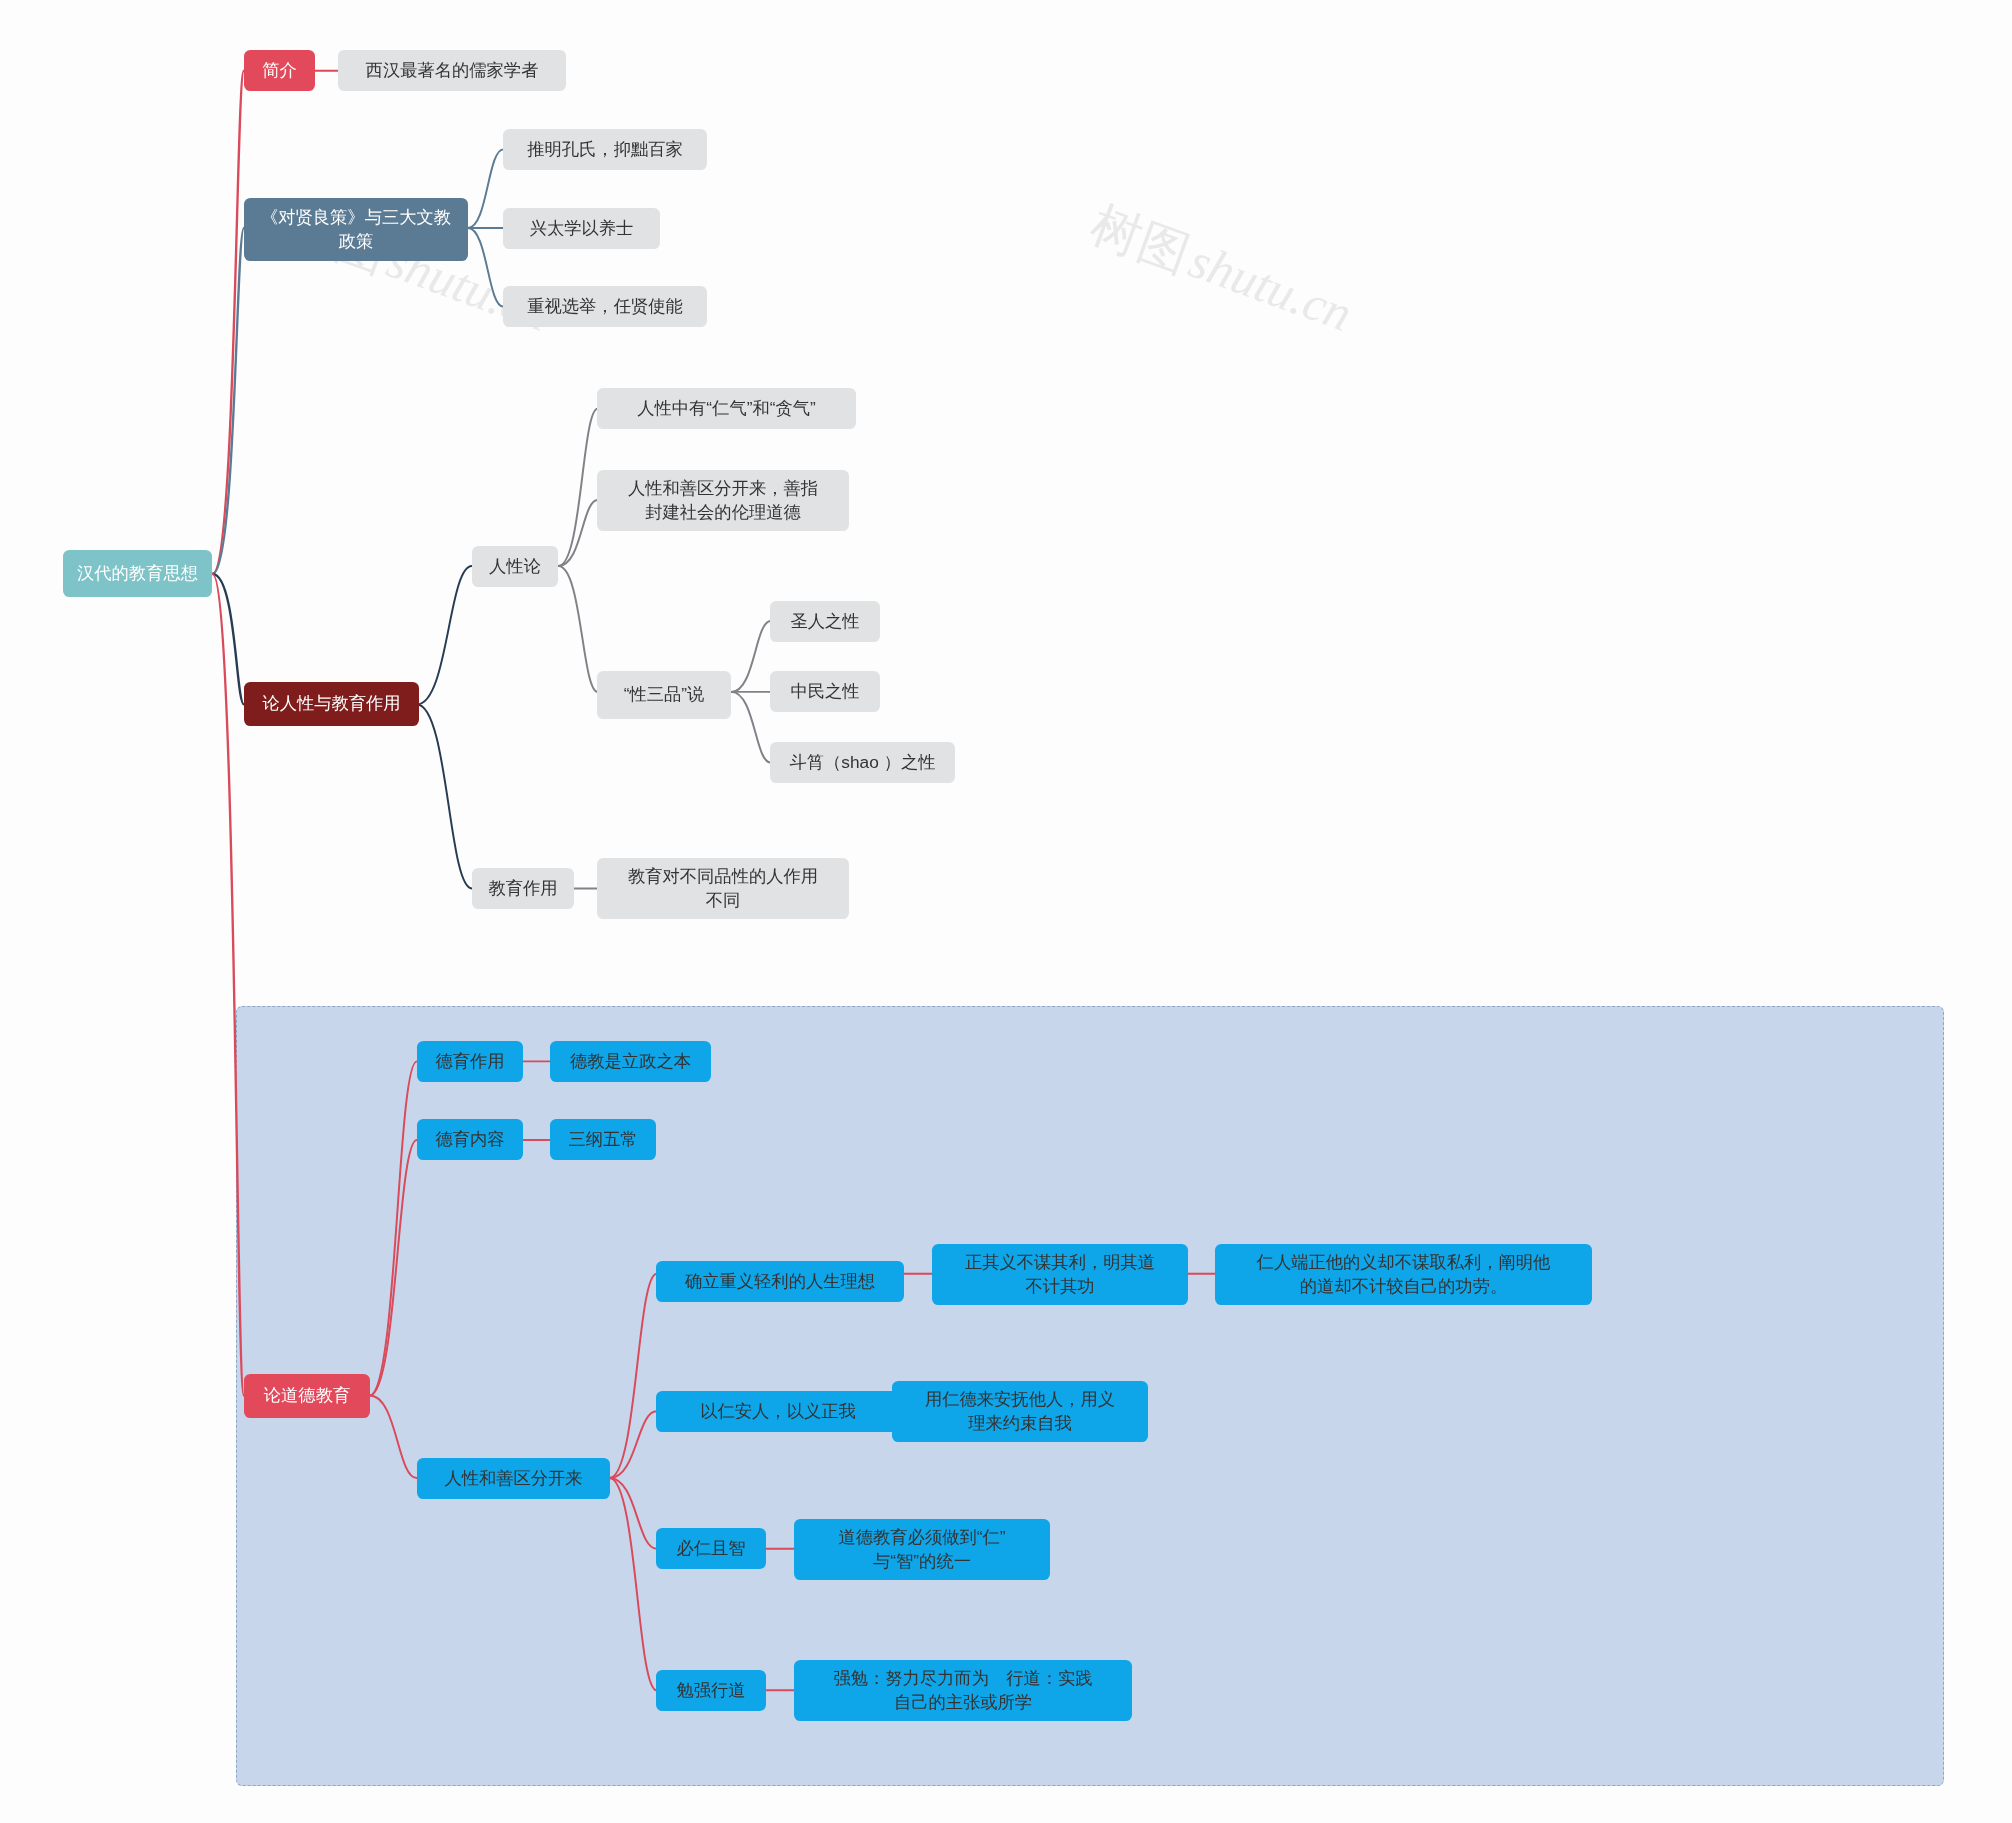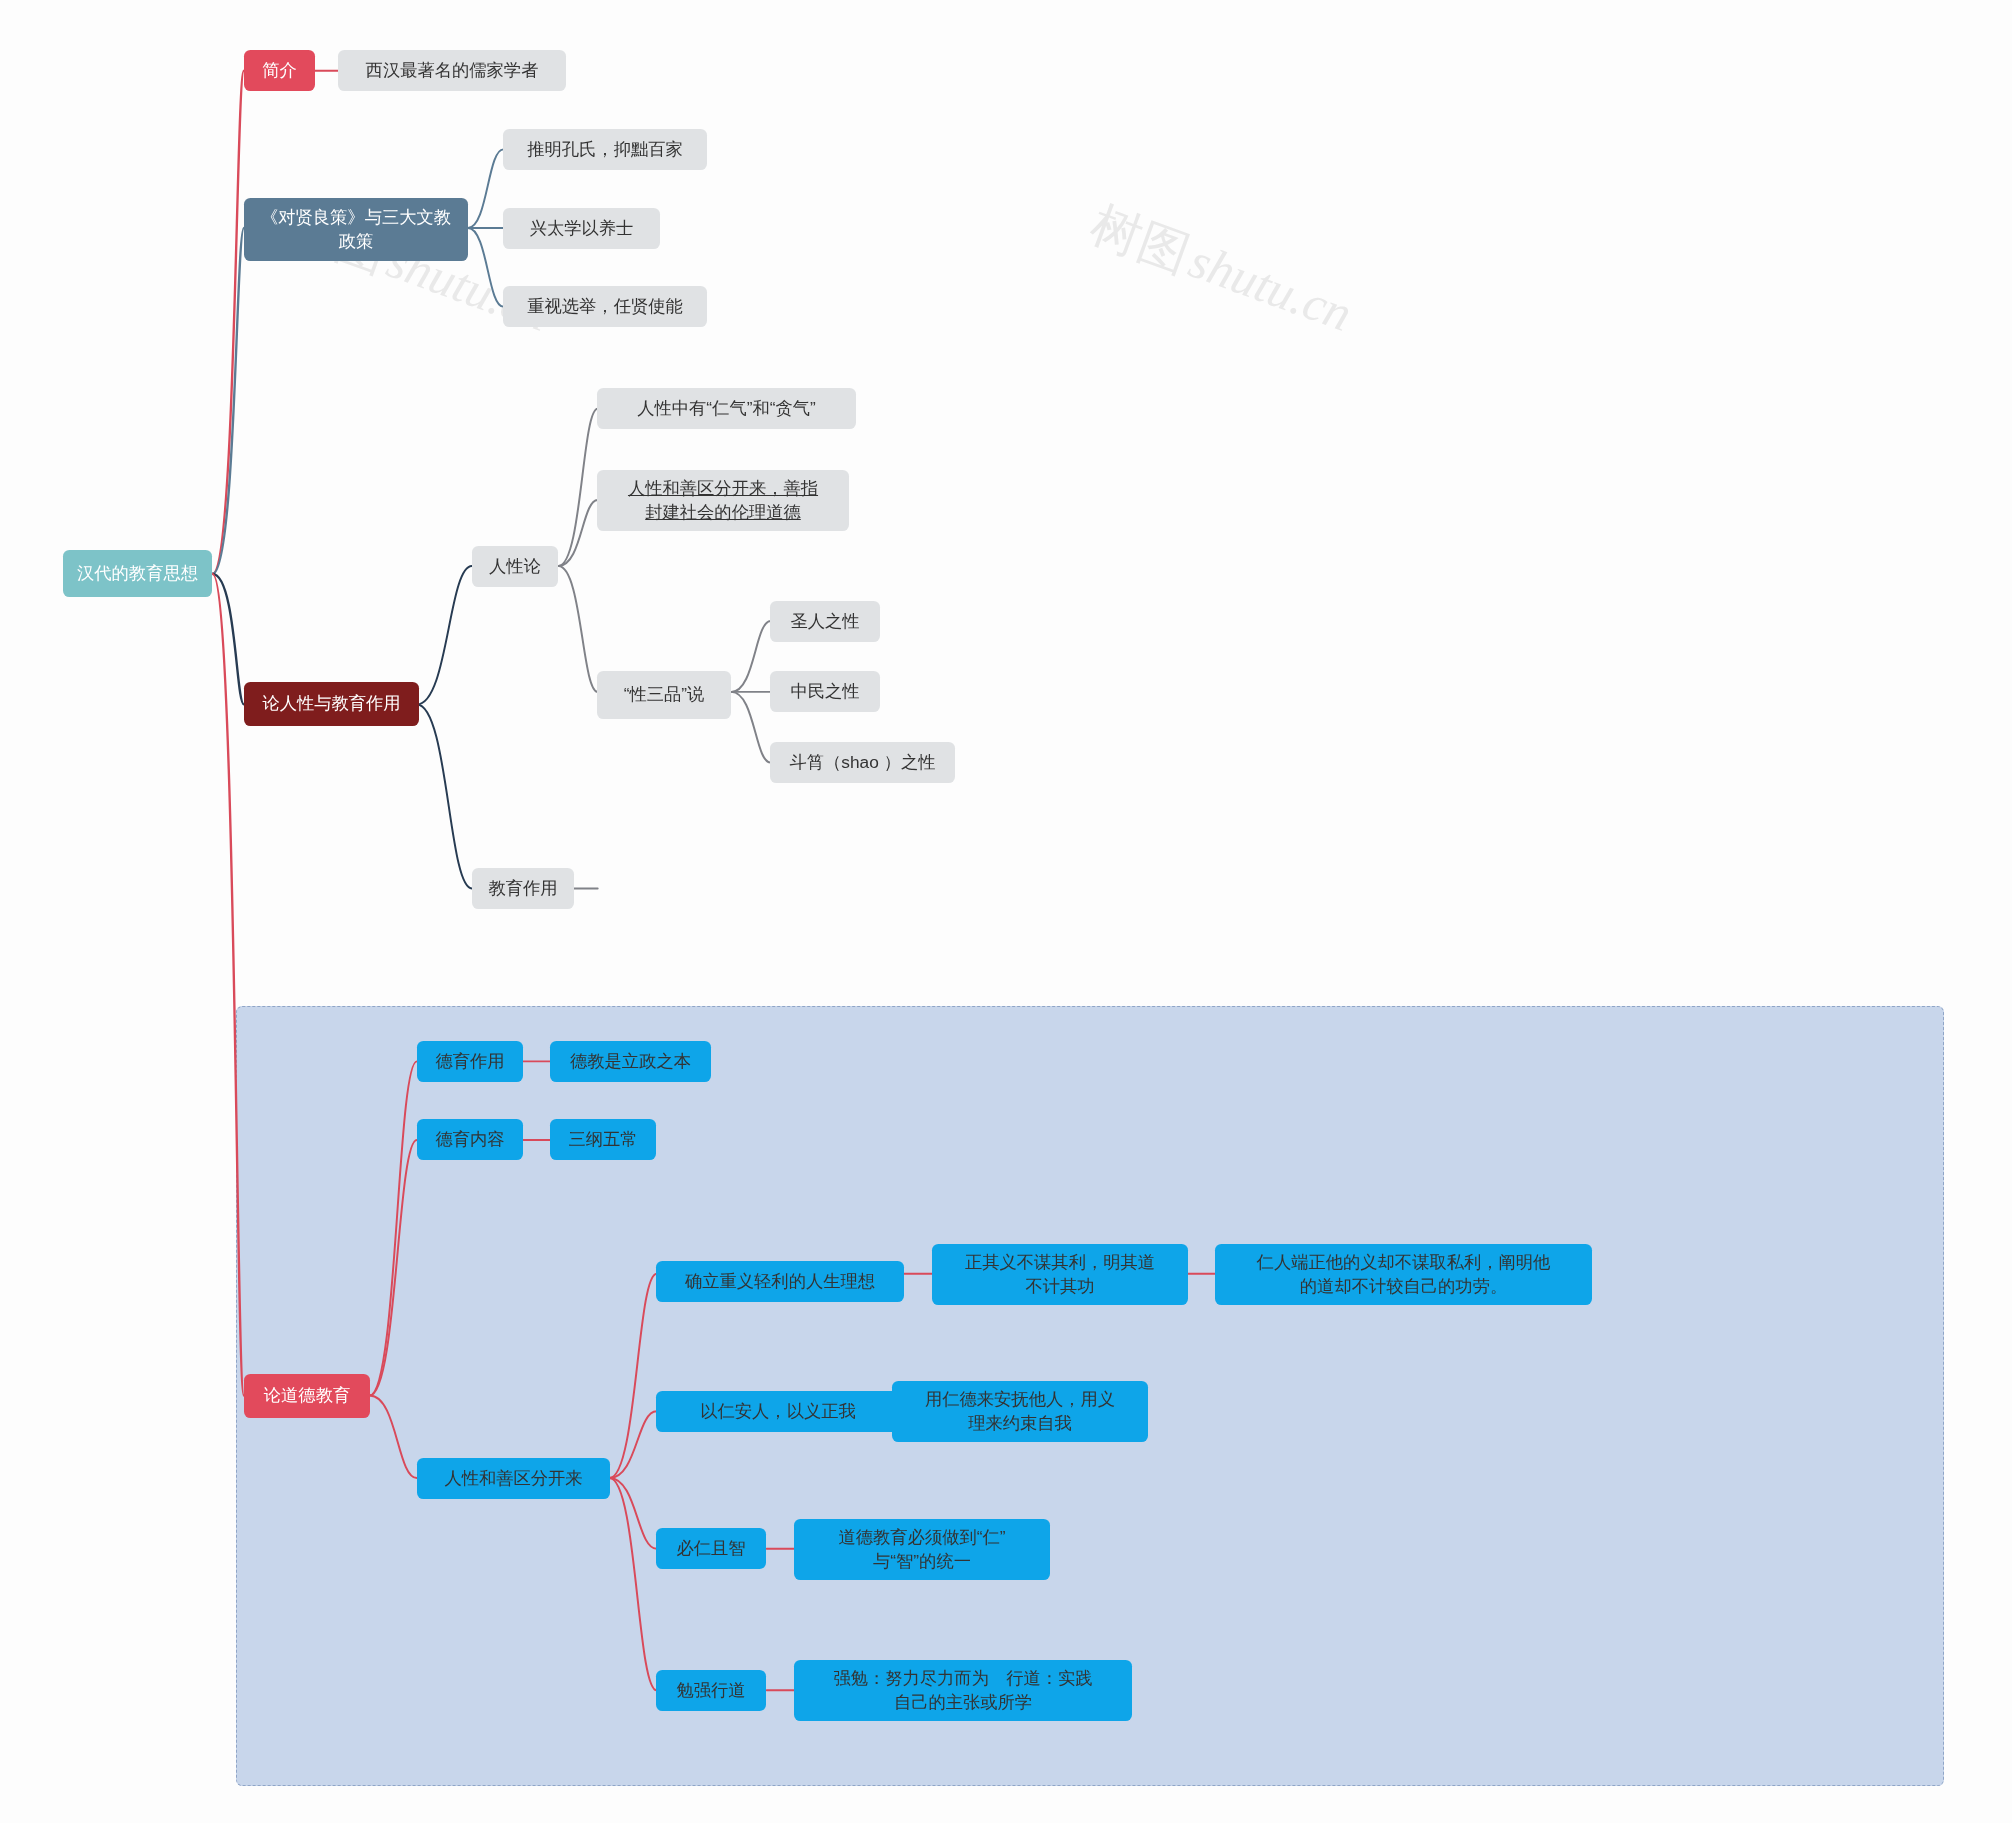--- a/index.html
+++ b/index.html
@@ -102,37 +102,39 @@
 
   <div class="node n-navy" style="left:244px;top:682px;width:175px;height:44px;">
       <span>论人性与教育作用</span>
     </div>
   <div class="node n-gray" style="left:472px;top:546px;width:86px;height:41px;">
       <span>人性论</span>
     </div>
   <div class="node n-gray" style="left:597px;top:388px;width:259px;height:41px;">
       <span>人性中有“仁气”和“贪气”</span>
     </div>
-  <div class="node n-gray" style="left:597px;top:470px;width:252px;height:61px;white-space:pre-line;text-decoration:underline;"><span>人性和善区分开来，善指
+  <div class="node n-gray" style="left:597px;top:470px;width:252px;height:61px;white-space:pre-line;"><span>人性和善区分开来，善指
 封建社会的伦理道德</span></div>
   <div class="node n-gray" style="left:597px;top:671px;width:134px;height:48px;justify-content:center;">
       <span>“性三品”说</span>
     </div>
   <div class="node n-gray" style="left:770px;top:601px;width:110px;height:41px;">
       <span>圣人之性</span>
     </div>
   <div class="node n-gray" style="left:770px;top:671px;width:110px;height:41px;">
       <span>中民之性</span>
     </div>
   <div class="node n-gray" style="left:770px;top:742px;width:185px;height:41px;">
       <span>斗筲（shao ）之性</span>
     </div>
   <div class="node n-gray" style="left:472px;top:868px;width:102px;height:41px;">
       <span>教育作用</span>
     </div>
+  <div class="node n-gray" style="left:597px;top:858px;width:252px;height:61px;white-space:pre-line;"><span>教育对不同品性的人作用
+不同</span></div>
 
   <div class="node n-red" style="left:244px;top:1374px;width:126px;height:44px;">
       <span>论道德教育</span>
     </div>
 
   <div class="node n-pink" style="left:417px;top:1041px;width:106px;height:41px;">
       <span>德育作用</span>
     </div>
   <div class="node n-pink" style="left:550px;top:1041px;width:161px;height:41px;">
       <span>德教是立政之本</span>

